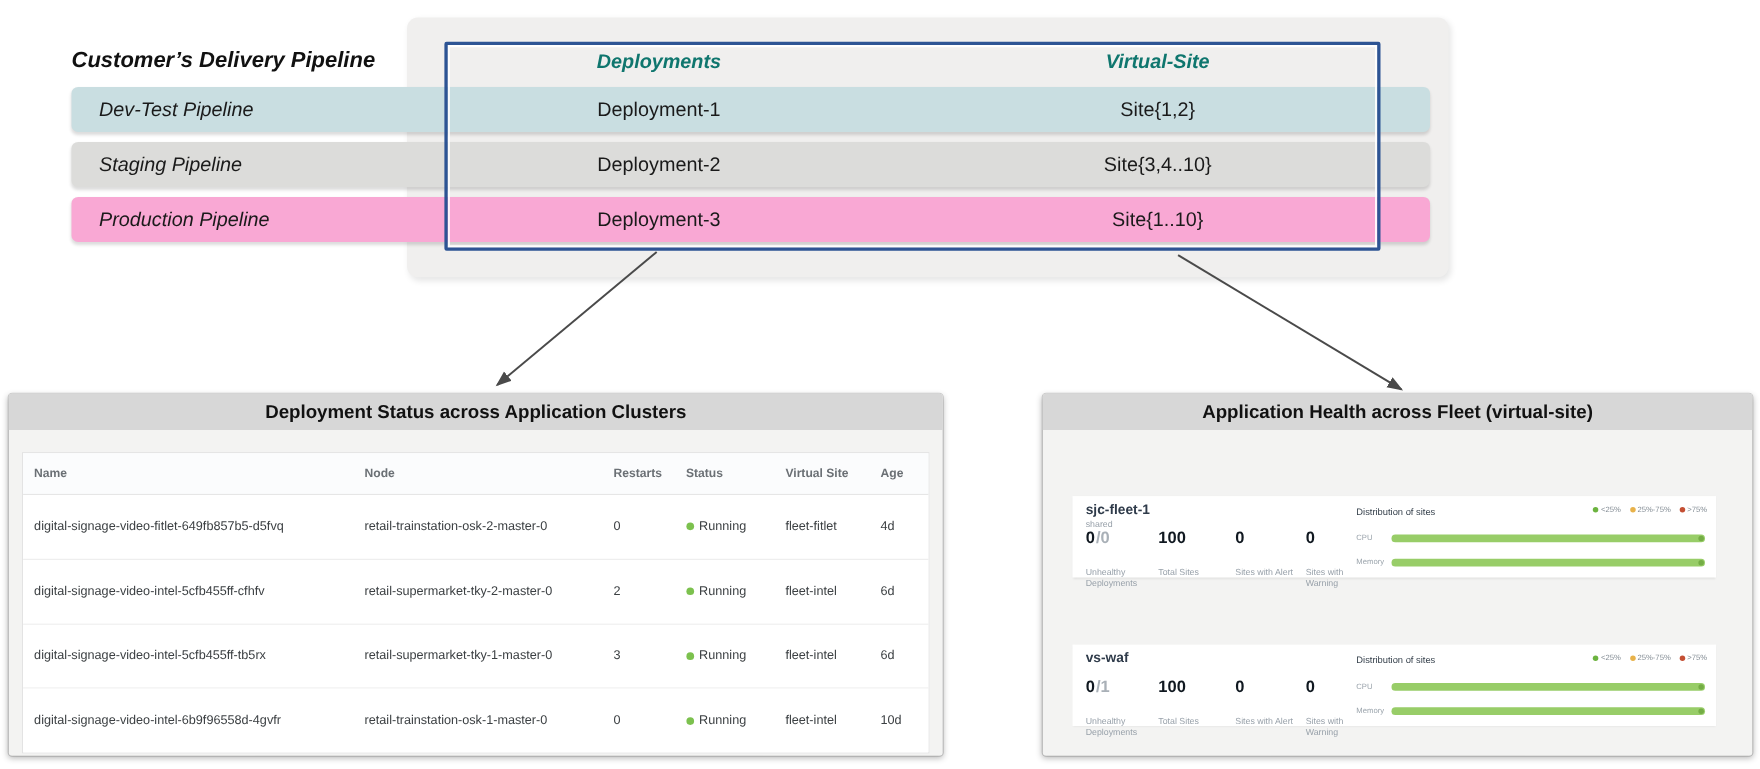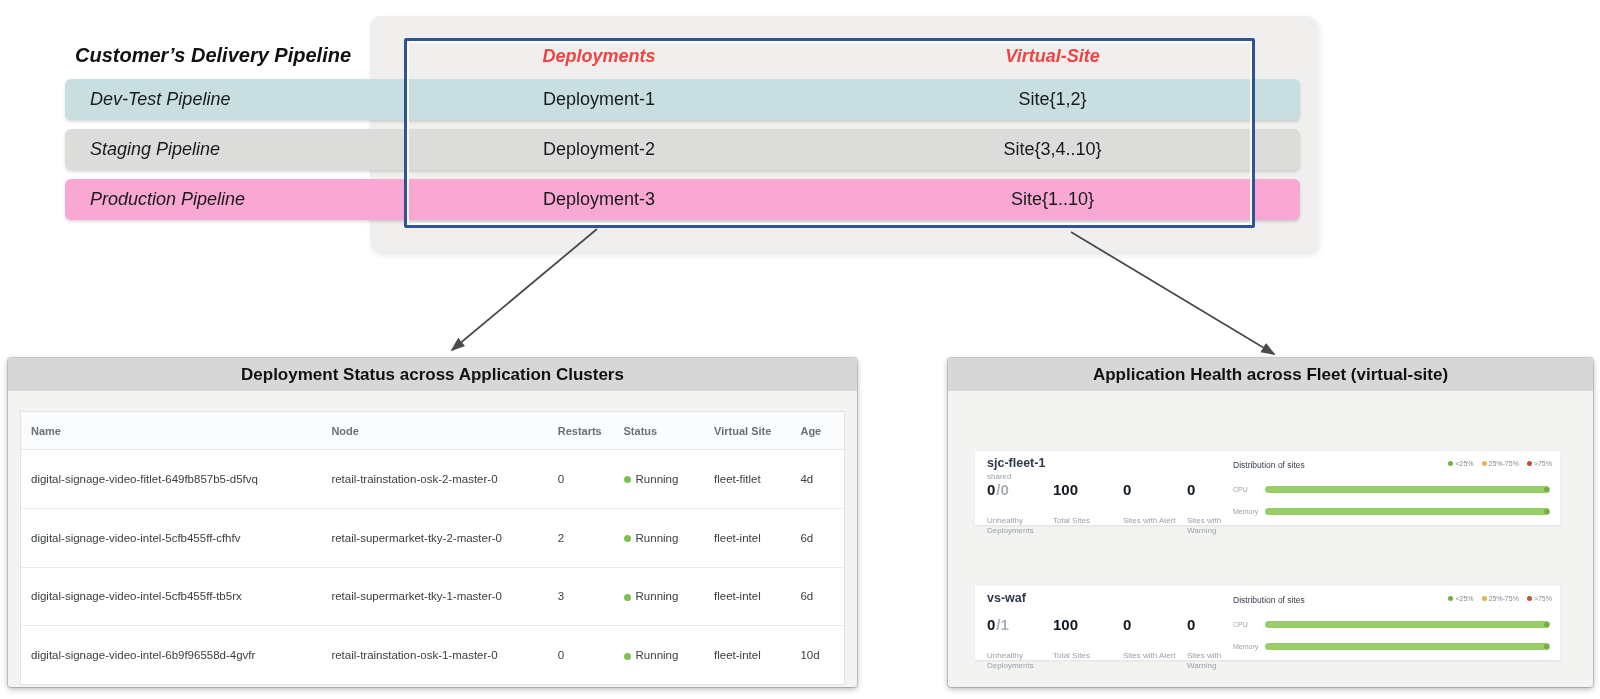--- a/index.html
+++ b/index.html
@@ -11,25 +11,24 @@
   .backdrop {
     position:absolute; left:370px; top:16px; width:947px; height:236px;
     background:#f0efee; border-radius:10px;
     box-shadow:2px 3px 6px rgba(0,0,0,.10);
     z-index:1;
   }
   .pipeline-title {
     position:absolute; left:65px; top:44px;
     font-size:20px; font-weight:bold; font-style:italic; color:#111;
     z-index:3;
-    margin-left:10px;
   }
   .col-head {
     position:absolute; top:46px; font-size:18px; font-weight:bold; font-style:italic;
-    color:#ef4444; text-align:center; z-index:3;
+    color:#0f766e; text-align:center; z-index:3;
   }
   .col-head.deploy { left:404px; width:390px; }
   .col-head.vsite  { left:855px; width:395px; }
 
   .p-row {
     position:absolute; left:65px; width:1235px; height:41px;
     border-radius:6px; z-index:2;
     display:flex; align-items:center;
     font-size:18px; color:#1a1a1a;
     box-shadow:0 2px 3px rgba(0,0,0,.14);

